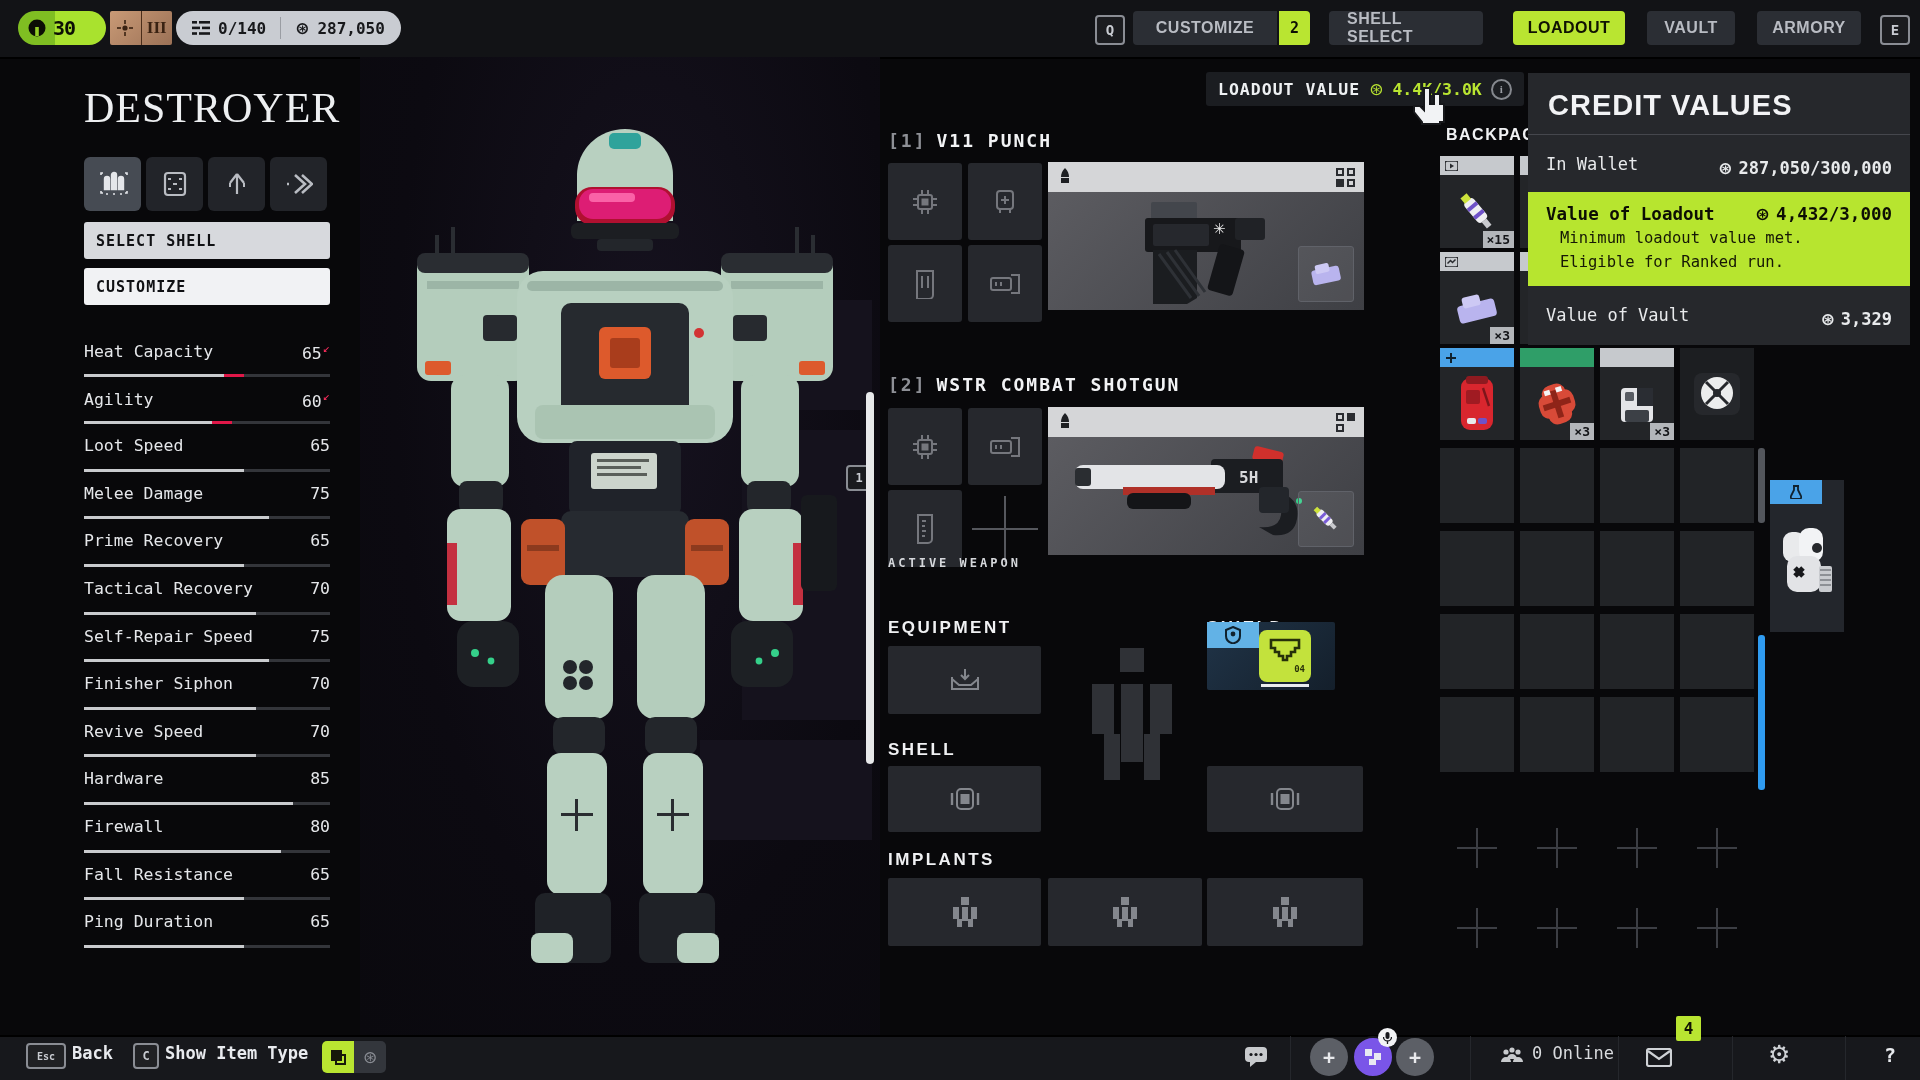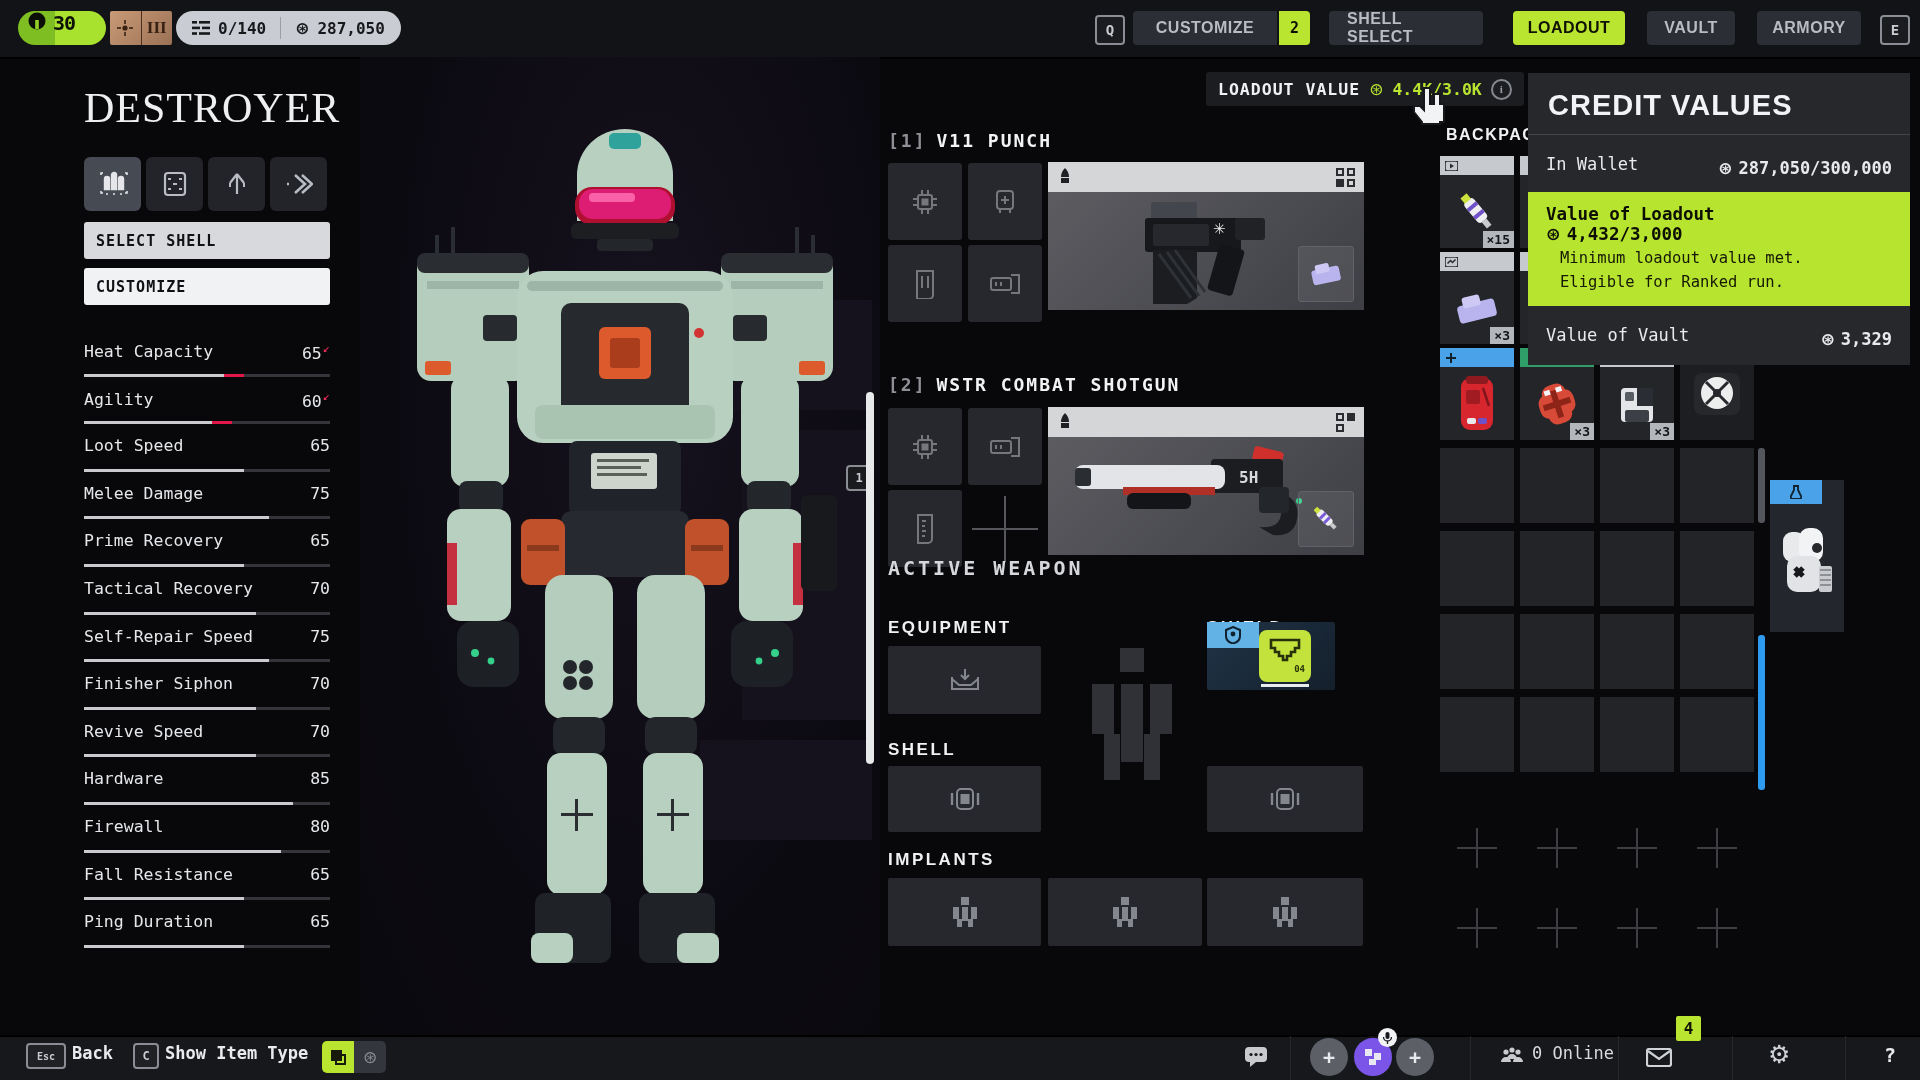--- a/index.html
+++ b/index.html
@@ -2,21 +2,21 @@
 <html><head>
 <meta charset="utf-8">
 <style>
   html,body{margin:0;padding:0;background:#030304;}
   .screen{position:relative;width:1920px;height:1080px;overflow:hidden;background:#08080a;
     font-family:"DejaVu Sans Mono",monospace;color:#e8eaec;}
   .abs{position:absolute;}
   
   .topbar{position:absolute;left:0;top:0;width:1920px;height:57px;background:#121316;border-bottom:2px solid #000;}
   .lvl-pill{position:absolute;left:18px;top:11px;width:88px;height:34px;border-radius:17px;
-    background:linear-gradient(90deg,#7fbe22 0 42%,#a9e22e 42%);display:flex;gap:6px;padding-left:9px;box-sizing:border-box;}
+    background:linear-gradient(90deg,#7fbe22 0 42%,#a9e22e 42%);display:flex;align-items:center;gap:6px;padding-left:9px;box-sizing:border-box;}
   .lvl-num{font-weight:bold;font-size:20px;color:#0c0f05;letter-spacing:-1px;}
   .tier-badge{position:absolute;left:110px;top:11px;width:62px;height:34px;display:flex;
     background:linear-gradient(135deg,#c99a76,#9b7156);border-radius:2px;}
   .tier-badge>div{flex:1;display:flex;align-items:center;justify-content:center;color:#3a2212;}
   .tier-badge>div:first-child{border-right:1px solid #4a2d1a;}
   .tier-num{font-family:"Liberation Serif",serif;font-weight:bold;font-size:17px;}
   .res-pill{position:absolute;left:176px;top:11px;height:34px;border-radius:17px;background:#c9ccd2;color:#17181b;
     display:flex;align-items:center;padding:0 16px;gap:8px;font-weight:bold;font-size:16px;}
   .res-div{width:1px;height:22px;background:#9a9da3;margin:0 6px;}
   .keycap{border:2px solid #8a8d94;border-radius:4px;color:#c8cbd1;font-weight:bold;display:flex;align-items:center;justify-content:center;background:rgba(255,255,255,0.04);}
@@ -76,21 +76,21 @@
   .cross{position:absolute;width:40px;height:40px;}
   .cross:before,.cross:after{content:"";position:absolute;background:#3c3e44;}
   .cross:before{left:19px;top:0;width:2px;height:40px;}
   .cross:after{left:0;top:19px;width:40px;height:2px;}
   .tooltip{position:absolute;left:1528px;top:73px;width:382px;background:#26282c;z-index:30;padding-bottom:2px;}
   .tt-title{font-family:"Liberation Sans",sans-serif;font-weight:bold;font-size:29px;letter-spacing:1px;color:#f2f3f5;
     padding:16px 0 12px 20px;border-bottom:1px solid #45474d;margin:0 0 0 0;}
   .tt-row{display:flex;justify-content:space-between;align-items:center;padding:14px 18px;font-size:17px;}
   .tt-row .v{font-weight:bold;margin-top:9px;}
   .tt-green{background:#b7e52f;color:#0d0e04;padding:12px 18px 12px 18px;}
-  .tt-green .tt-grow{display:flex;justify-content:space-between;font-weight:bold;font-size:17.5px;flex-direction:column;}
+  .tt-green .tt-grow{display:flex;justify-content:space-between;font-weight:bold;font-size:17.5px;}
   .tt-note{margin-top:2px;padding-left:14px;font-size:15.5px;line-height:1.55;color:#161806;white-space:pre-line;}
   .scroll-seg{position:absolute;width:7px;border-radius:3px;}
   
   .bottombar{position:absolute;left:0;top:1035px;width:1920px;height:45px;background:#17181c;border-top:2px solid #000;}
   .bb-text{position:absolute;top:1043px;font-size:17px;font-weight:bold;color:#e8eaee;}
   .bb-div{position:absolute;top:1036px;width:1px;height:44px;background:#25272c;}
   .avatar{position:absolute;top:1038px;width:38px;height:38px;border-radius:50%;display:flex;align-items:center;justify-content:center;color:#e8e9ec;font-size:20px;font-weight:bold;}
   .mailbadge{position:absolute;left:1676px;top:1016px;width:25px;height:25px;background:#b9e531;color:#101203;
     font-weight:bold;font-size:16px;display:flex;align-items:center;justify-content:center;border-radius:2px;z-index:5;}
   .charbg{position:absolute;left:360px;top:57px;width:520px;height:978px;
@@ -535,21 +535,21 @@
               <rect x="11" y="4" width="8" height="18" rx="3" fill="#efeff2"></rect>
               <rect x="11" y="9" width="8" height="3" fill="#7a5cd8"></rect>
               <rect x="11" y="15" width="8" height="3" fill="#7a5cd8"></rect>
               <rect x="12.5" y="0" width="5" height="5" fill="#cde23c"></rect>
               <rect x="13" y="22" width="4" height="6" fill="#c9cace"></rect>
             </g>
           </svg>
       </div>
     </div>
   </div>
-  <div class="abs" style="left:888px;top:556px;font-size:20px;letter-spacing:3px;color:#d5d7db;font-weight:bold;">ACTIVE WEAPON</div>
+  <div class="abs" style="left:888px;top:556px;font-size:12px;letter-spacing:3px;color:#d5d7db;font-weight:bold;">ACTIVE WEAPON</div>
 
   <div class="sec-label" style="left:888px;top:618px;">EQUIPMENT</div>
   <div class="slot-box" style="left:888px;top:646px;width:153px;height:68px;">
     <svg width="30" height="26" viewBox="0 0 30 26" fill="none" stroke="#84878d" stroke-width="2">
         <path d="M2 10 v12 h26 V10"></path>
         <path d="M2 12 l7 6 h12 l7 -6"></path>
         <path d="M15 2 v9 M11 8 l4 4 l4 -4"></path>
       </svg>
   </div>
 

